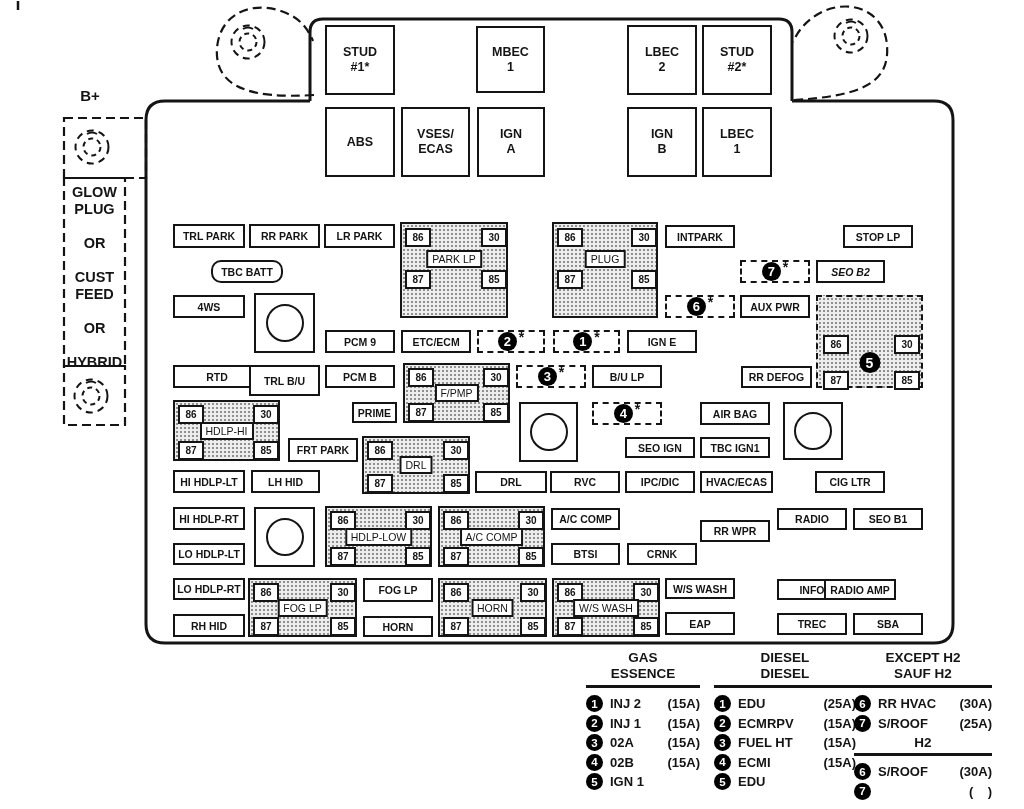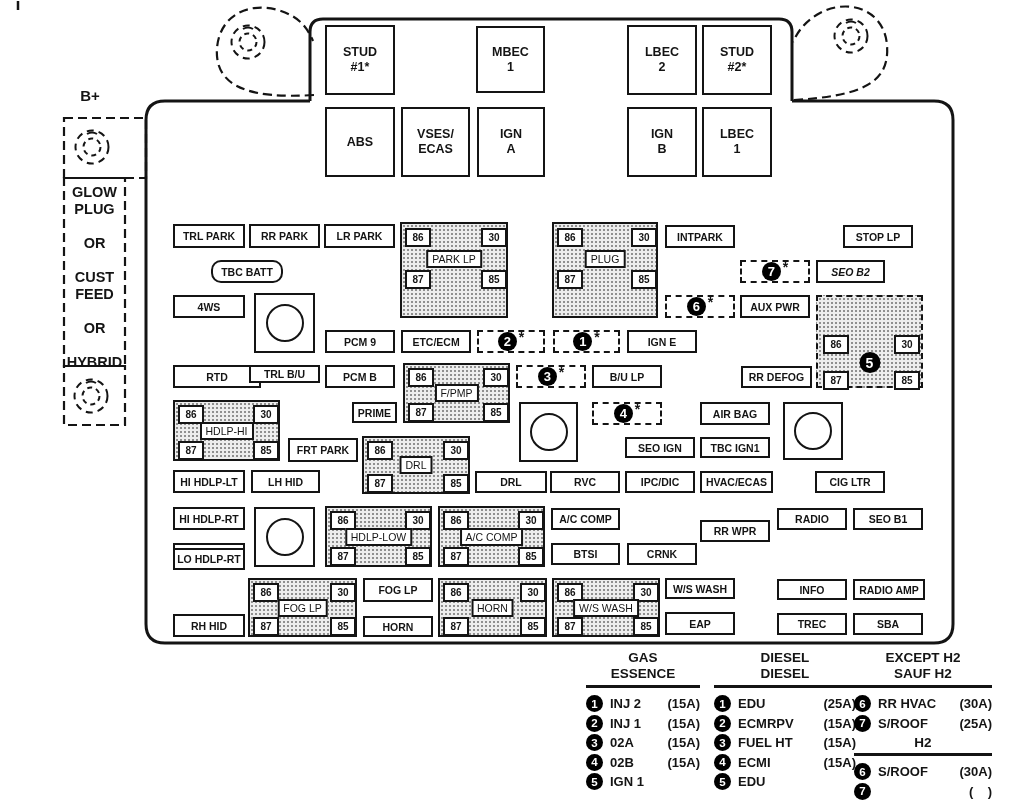--- a/index.html
+++ b/index.html
@@ -159,21 +159,21 @@
     </div>
     <div class="abs fuse" style="left: 401px; top: 330px; width: 70px; height: 23px; align-items: center;">
       <span>ETC/ECM</span>
     </div>
     <div class="abs fuse" style="left: 627px; top: 330px; width: 70px; height: 23px;">
       <span>IGN E</span>
     </div>
     <div class="abs fuse" style="left: 173px; top: 365px; width: 88px; height: 23px;">
       <span>RTD</span>
     </div>
-    <div class="abs fuse" style="left: 249px; top: 365px; width: 71px; height: 18px;">
+    <div class="abs fuse" style="left: 249px; top: 365px; width: 71px; height: 31px;">
       <span>TRL B/U</span>
     </div>
     <div class="abs fuse" style="left: 325px; top: 365px; width: 70px; height: 23px;">
       <span>PCM B</span>
     </div>
     <div class="abs fuse" style="left: 592px; top: 365px; width: 70px; height: 23px;">
       <span>B/U LP</span>
     </div>
     <div class="abs fuse" style="left: 741px; top: 366px; width: 71px; height: 22px;">
       <span>RR DEFOG</span>
@@ -231,33 +231,33 @@
     </div>
     <div class="abs fuse" style="left: 173px; top: 543px; width: 72px; height: 22px;">
       <span>LO HDLP-LT</span>
     </div>
     <div class="abs fuse" style="left: 551px; top: 543px; width: 69px; height: 22px;">
       <span>BTSI</span>
     </div>
     <div class="abs fuse" style="left: 627px; top: 543px; width: 70px; height: 22px;">
       <span>CRNK</span>
     </div>
-    <div class="abs fuse" style="left: 173px; top: 548px; width: 72px; height: 22px;">
+    <div class="abs fuse" style="left: 173px; top: 578px; width: 72px; height: 22px;">
       <span>LO HDLP-RT</span>
     </div>
     <div class="abs fuse" style="left: 363px; top: 578px; width: 70px; height: 24px;">
       <span>FOG LP</span>
     </div>
     <div class="abs fuse" style="left: 665px; top: 578px; width: 70px; height: 21px;">
       <span>W/S WASH</span>
     </div>
     <div class="abs fuse" style="left: 777px; top: 579px; width: 70px; height: 21px;">
       <span>INFO</span>
     </div>
-    <div class="abs fuse" style="left: 853px; top: 579px; width: 72px; height: 21px;">
+    <div class="abs fuse" style="left: 824px; top: 579px; width: 72px; height: 21px;">
       <span>RADIO AMP</span>
     </div>
     <div class="abs fuse" style="left: 173px; top: 614px; width: 72px; height: 23px;">
       <span>RH HID</span>
     </div>
     <div class="abs fuse" style="left: 363px; top: 616px; width: 70px; height: 21px;">
       <span>HORN</span>
     </div>
     <div class="abs fuse" style="left: 665px; top: 612px; width: 70px; height: 23px;">
       <span>EAP</span>

